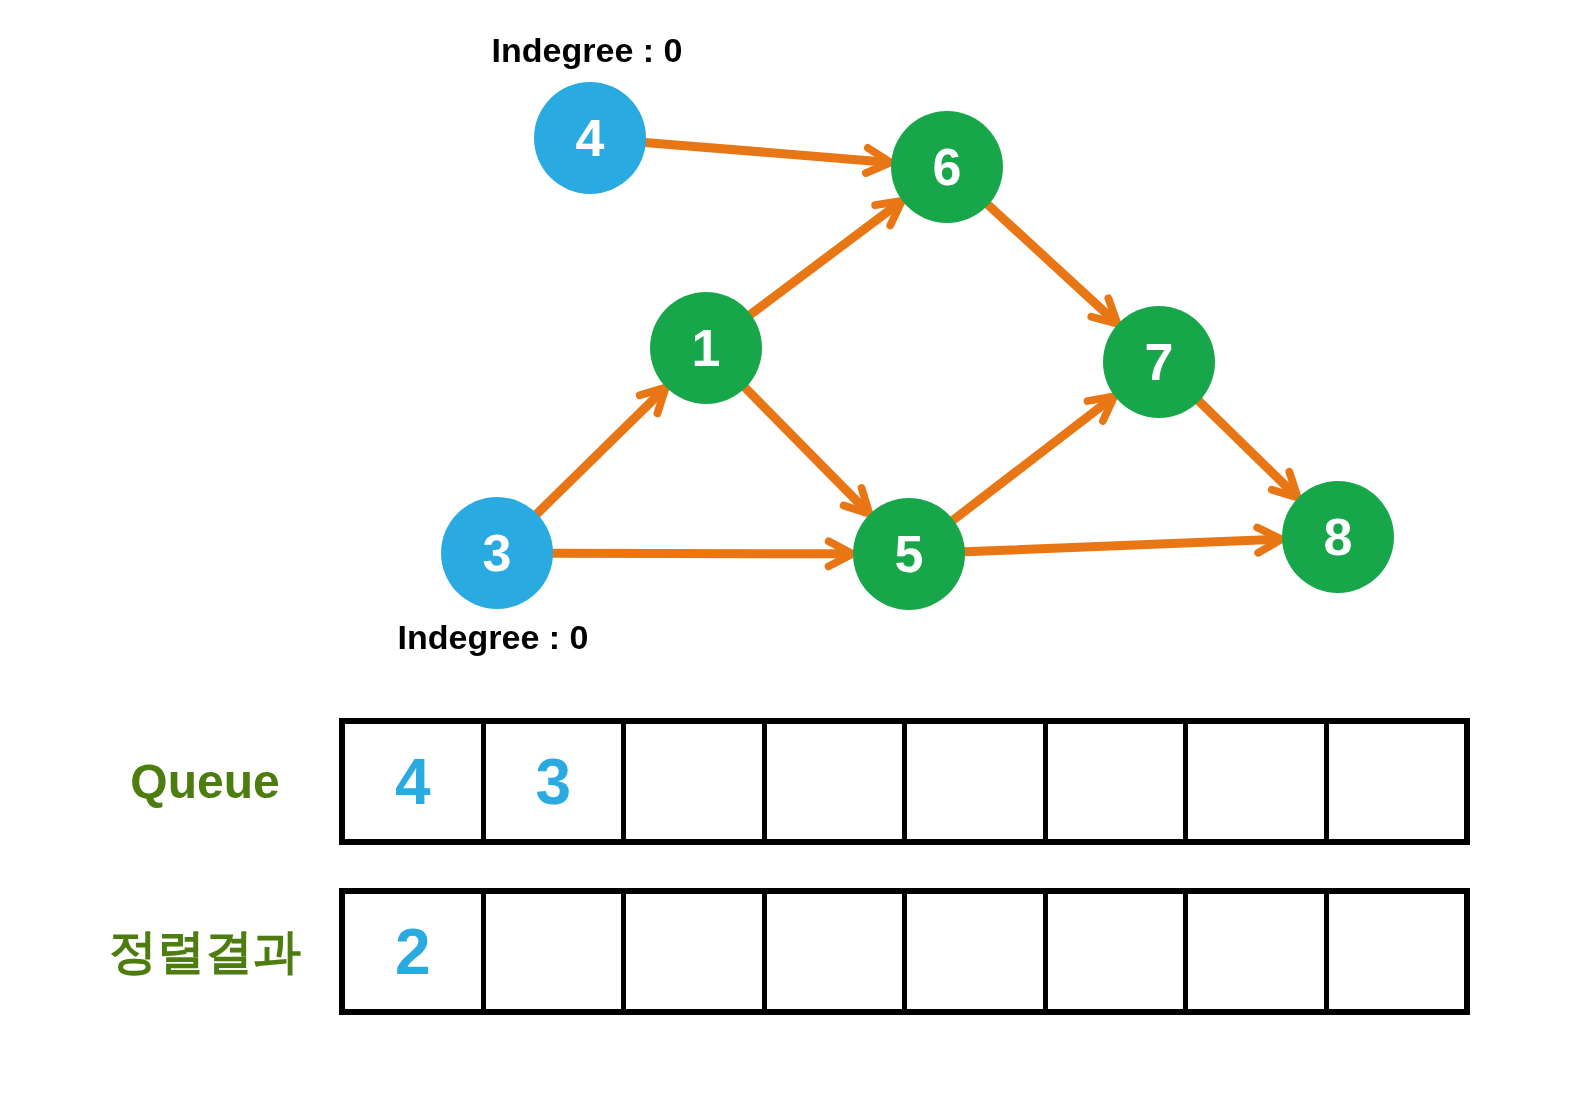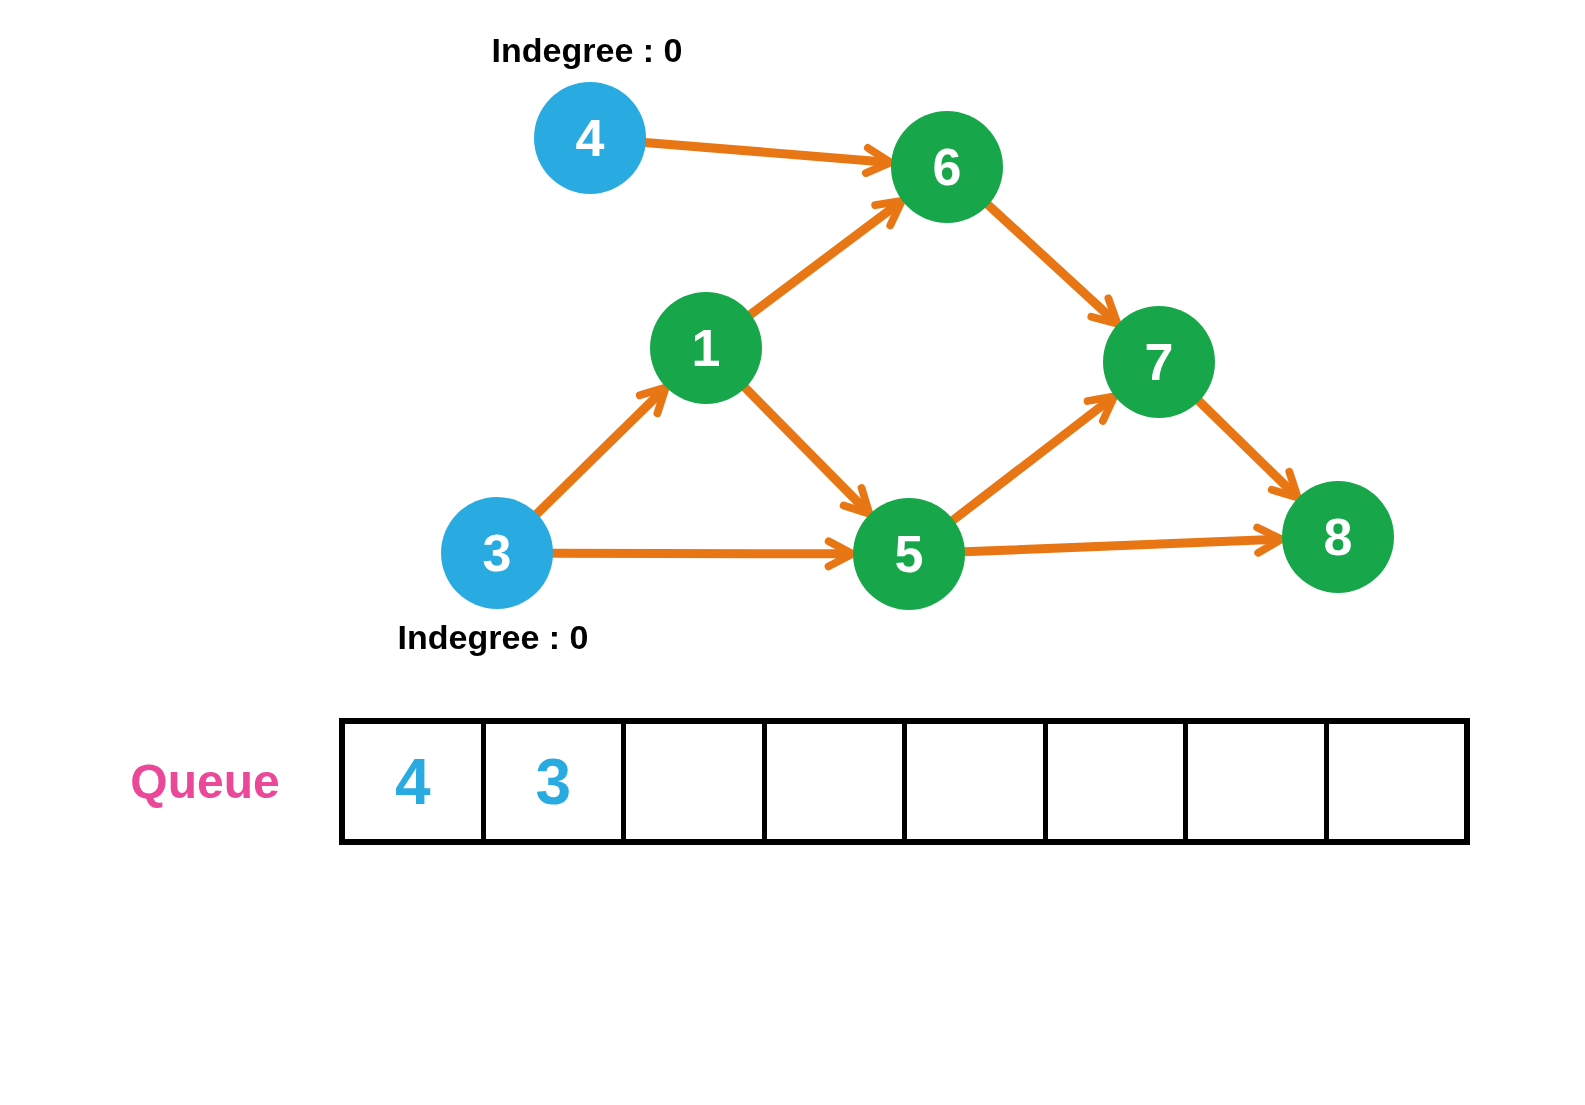--- a/index.html
+++ b/index.html
@@ -11,21 +11,21 @@
   .graph-node-label{
     font-family:"Liberation Sans",sans-serif;font-weight:bold;font-size:52px;fill:#ffffff;
   }
   .graph-annotation{
     font-family:"Liberation Sans",sans-serif;font-weight:bold;font-size:34px;fill:#000000;
   }
   .row{position:absolute;left:0;width:1585px;height:127px;}
   .row-label{
     position:absolute;left:40px;top:0;width:330px;height:100%;
     display:flex;align-items:center;justify-content:center;
-    font-weight:bold;font-size:48px;color:#ec4899;white-space:nowrap;
+    font-weight:bold;font-size:48px;color:#4d7c0f;white-space:nowrap;
   }
   .cells{
     position:absolute;left:339px;top:0;width:1131px;height:127px;
     box-sizing:border-box;border:6px solid #000;display:flex;background:#fff;
   }
   .cell{
     flex:1;display:flex;align-items:center;justify-content:center;
     font-weight:bold;font-size:64px;border-right:5px solid #000;
   }
   .cell:last-child{border-right:none;}
@@ -97,14 +97,27 @@
         <div class="cell" style="color: rgb(41, 171, 226);">3</div>
         <div class="cell" style="color: rgb(41, 171, 226);"></div>
         <div class="cell" style="color: rgb(41, 171, 226);"></div>
         <div class="cell" style="color: rgb(41, 171, 226);"></div>
         <div class="cell" style="color: rgb(41, 171, 226);"></div>
         <div class="cell" style="color: rgb(41, 171, 226);"></div>
         <div class="cell" style="color: rgb(41, 171, 226);"></div>
       </div>
   </div>
 
+  <div class="row" id="result-row">
+    <div class="row-label">정렬결과</div>
+    <div class="cells" id="result-cells">
+        <div class="cell" style="color: rgb(41, 171, 226);">2</div>
+        <div class="cell" style="color: rgb(41, 171, 226);"></div>
+        <div class="cell" style="color: rgb(41, 171, 226);"></div>
+        <div class="cell" style="color: rgb(41, 171, 226);"></div>
+        <div class="cell" style="color: rgb(41, 171, 226);"></div>
+        <div class="cell" style="color: rgb(41, 171, 226);"></div>
+        <div class="cell" style="color: rgb(41, 171, 226);"></div>
+        <div class="cell" style="color: rgb(41, 171, 226);"></div>
+      </div>
+  </div>
 
 </div>
 
 </body></html>

